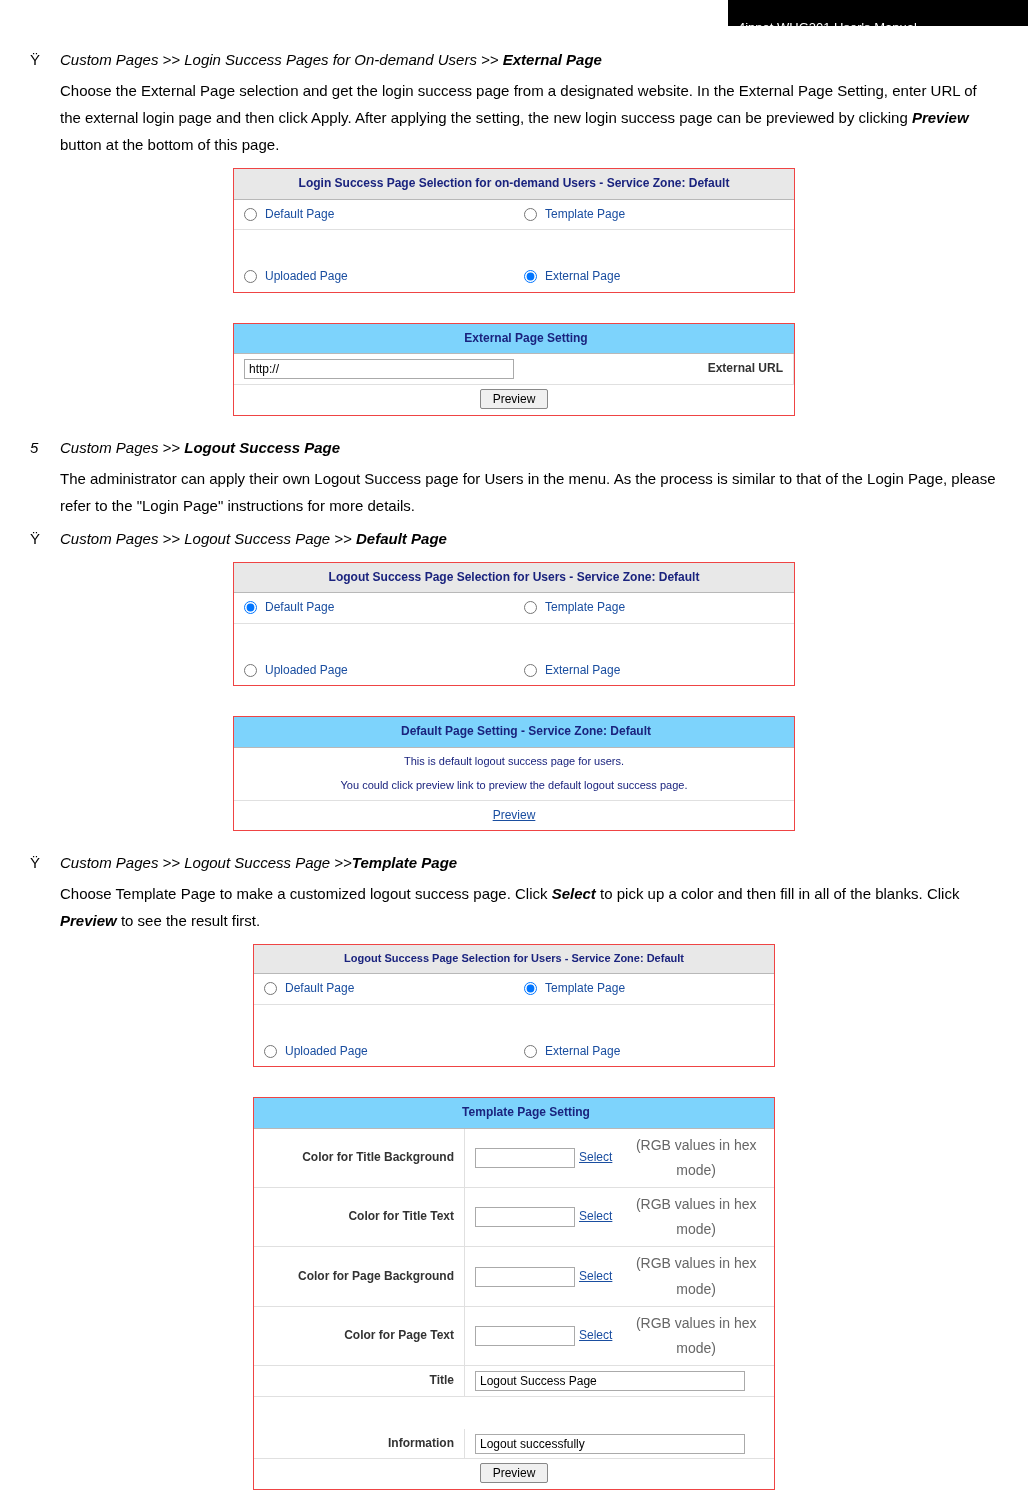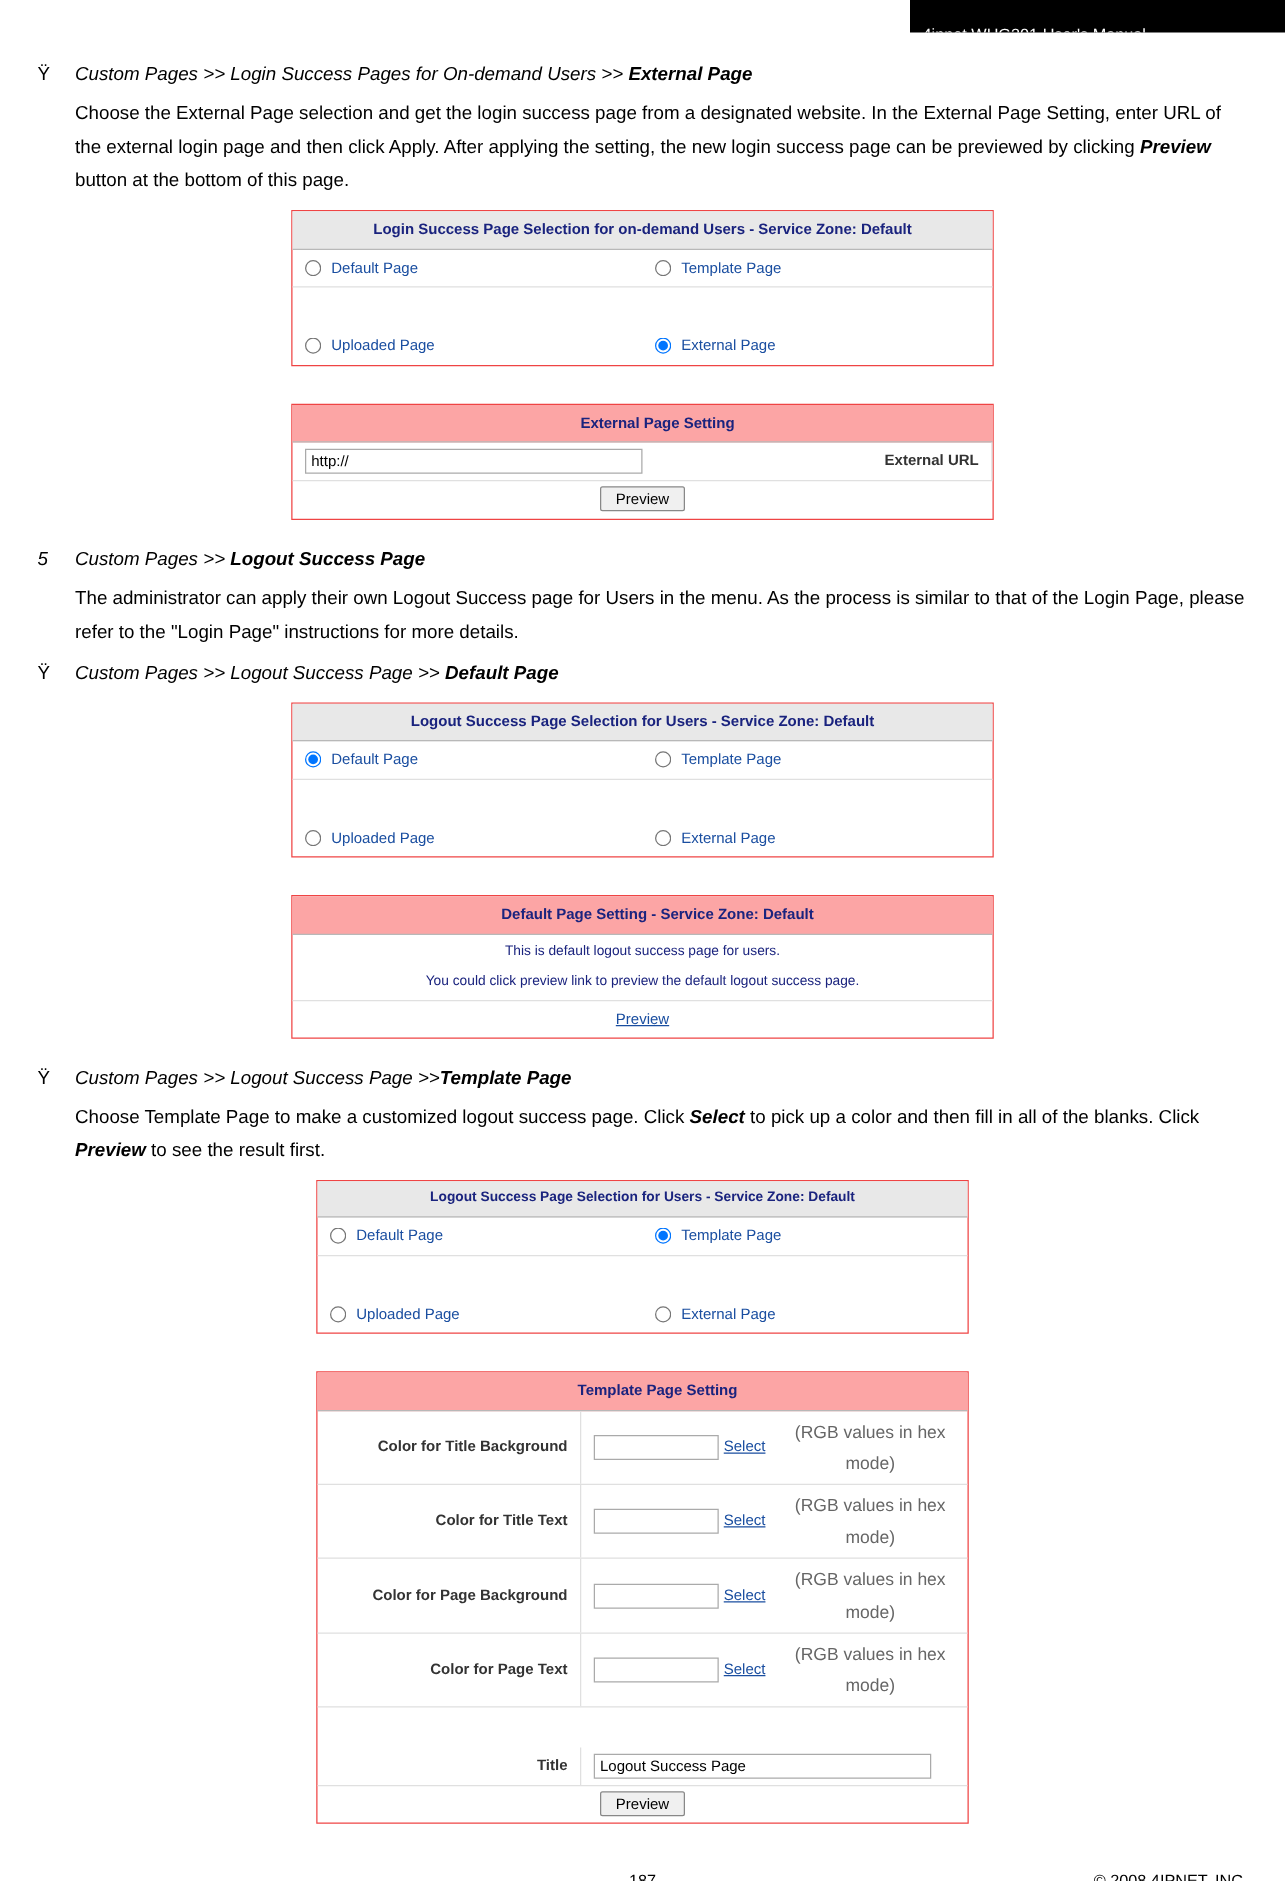--- a/index.html
+++ b/index.html
@@ -67,21 +67,21 @@
   }
   .panel-title {
     background: #e8e8e8;
     border-bottom: 1px solid #b8b8b8;
     font-weight: bold;
     color: #1a237e;
     text-align: center;
     padding: 4px 8px;
   }
   .panel-title.dark {
-    background: #fca5a5;
+    background: #7dd3fc;
     padding-left: 32px;
   }
   .panel-row {
     display: flex;
     border-bottom: 1px solid #e0e0e0;
   }
   .panel-row:last-child { border-bottom: none; margin-top: 32px; }
   .panel-cell {
     flex: 1;
     padding: 4px 10px;
@@ -328,20 +328,26 @@
               <span class="link">Select</span>
               <span class="small-hint">(RGB values in hex mode)</span>
             </div>
           </div>
           <div class="panel-row">
             <div class="panel-cell lbl">Title</div>
             <div class="panel-cell input-cell">
               <input class="txt" value="Logout Success Page" style="">
             </div>
           </div>
+          <div class="panel-row">
+            <div class="panel-cell lbl">Information</div>
+            <div class="panel-cell input-cell">
+              <input class="txt" value="Logout successfully" style="">
+            </div>
+          </div>
         </div>
       <div class="panel-btn-row" style="border-top:1px solid #e0e0e0;"><button class="btn">Preview</button></div>
     </div>
   </div>
 
 </div>
 
 <div class="footer">
   <div class="left"></div>
   <div class="center">187</div>

